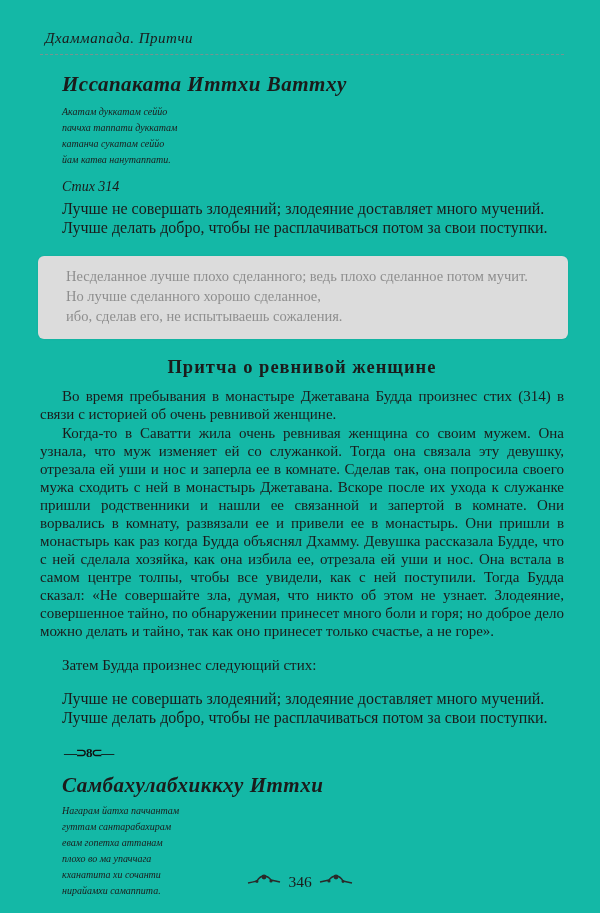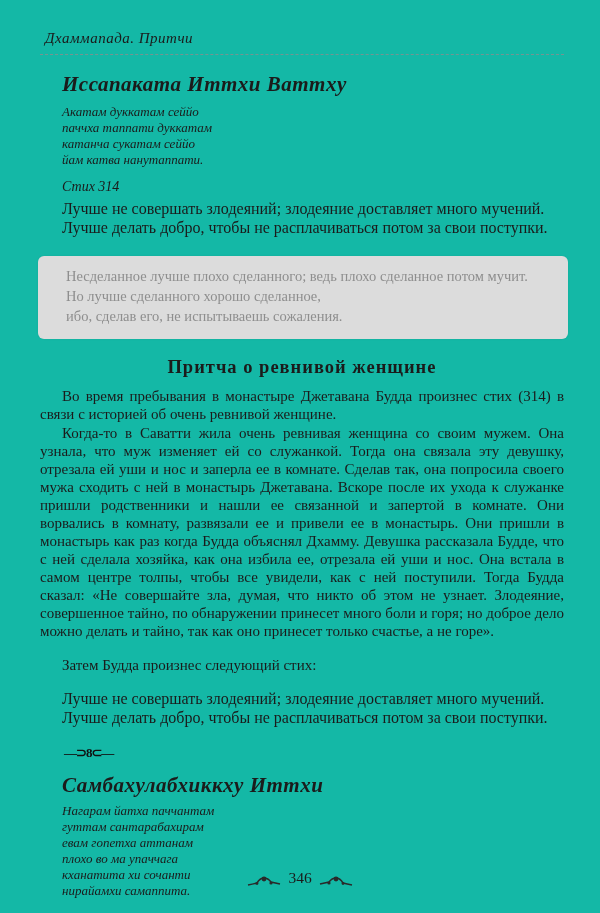--- a/index.html
+++ b/index.html
@@ -29,21 +29,21 @@
   .vatthu-title{
     font-weight:bold;
     font-style:italic;
     font-size:21px;
     margin:17px 0 7px 22px;
     letter-spacing:0.5px;
   }
   .pali-verse{
     margin-left:22px;
     font-style:italic;
-    font-size:13px;
+    font-size:10px;
     line-height:16px;
   }
   .stanza-label{
     font-weight:normal;
     font-style:italic;
     font-size:14px;
     margin:11px 0 4px 22px;
   }
   .verse-translation{
     margin-left:22px;
@@ -102,21 +102,21 @@
   }
   .page-footer{
     position:absolute;
     left:0;right:0;
     bottom:22px;
     text-align:center;
     font-size:15.5px;
   }
   .page-footer .inner{
     display:inline-flex;
-    align-items:flex-end;
+    align-items:flex-start;
     gap:7px;
   }
   .orn-svg{display:block;}
 </style>
 </head>
 <body>
 
 <div class="page">
 
   <div class="running-head">Дхаммапада. Притчи</div>

